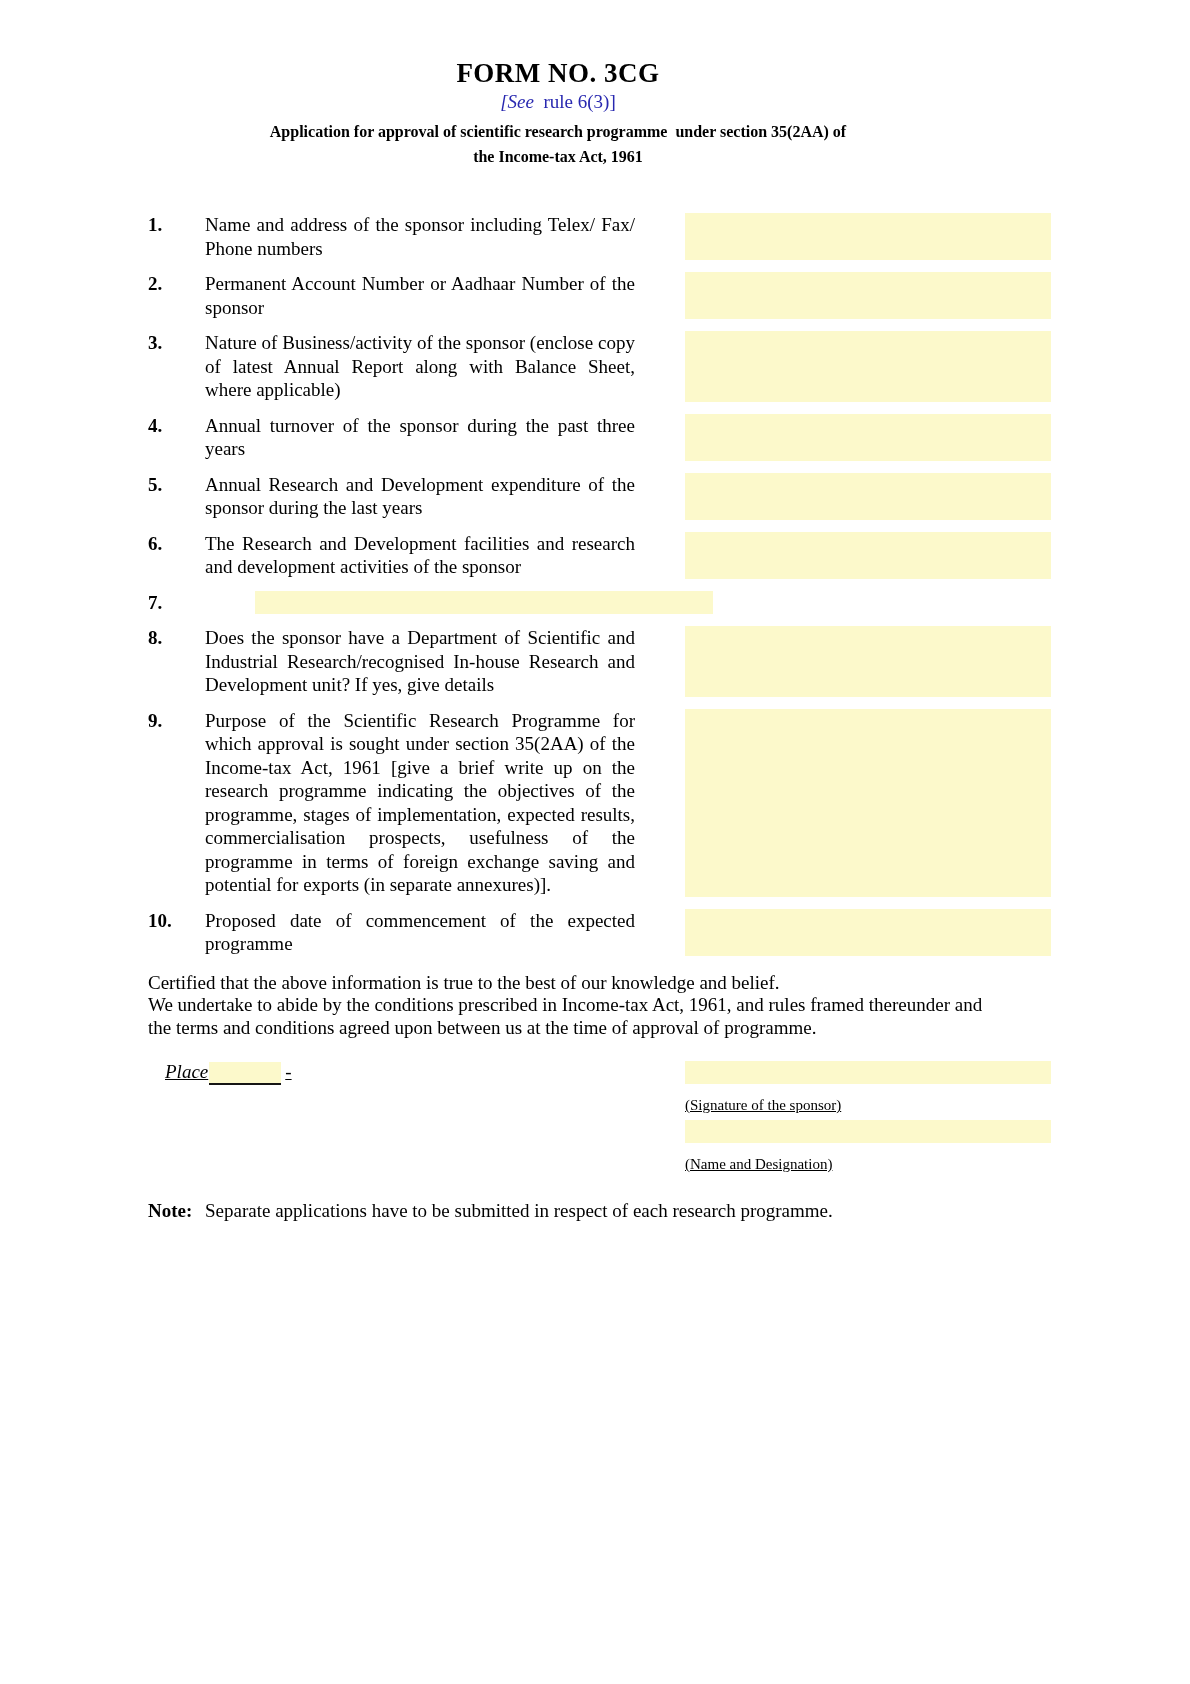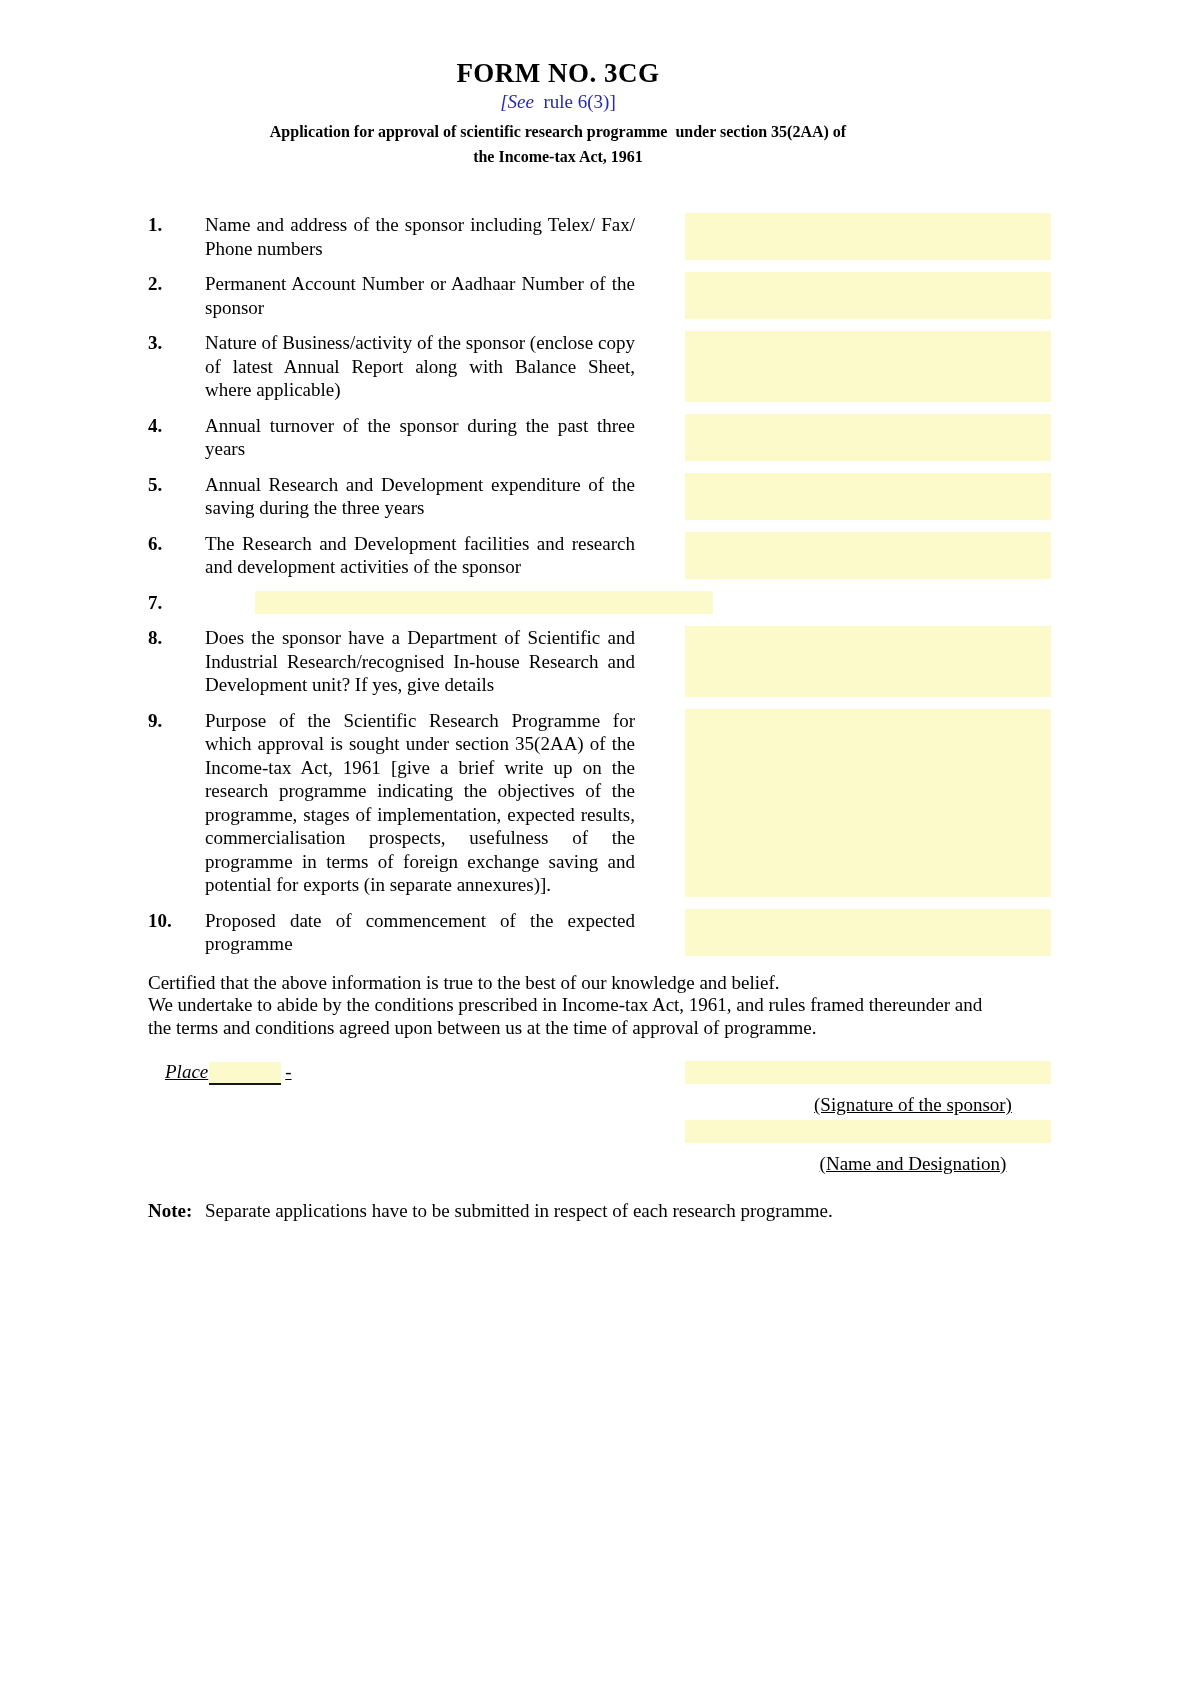--- a/index.html
+++ b/index.html
@@ -48,21 +48,21 @@
     display: inline-block;
     background: var(--field-bg, #FCF9CB);
     border-bottom: 2px solid #151515;
   }
   .place-box { width: 72px; height: 21px; margin-left: 1px; vertical-align: -7px; }
   .pd-dash { font-style: normal; margin-left: 4px; }
   .date-box { width: 58px; height: 21px; margin-left: 1px; vertical-align: -7px; }
   .sig-col { width: 458px; flex: 0 0 auto; }
   .sig-field { height: 23px; background: var(--field-bg, #FCF9CB); }
   .sig-caption {
-    text-align: center; font-size: 19px; line-height: 24px;
+    text-align: left; font-size: 15px; line-height: 24px;
     margin: 9px 2px 3px 0;
   }
   
   .note-row { display: flex; margin-top: 20px; font-size: 19px; line-height: 23px; }
   .note-label { width: 57px; flex: 0 0 auto; font-weight: bold; }
   .note-text { width: 880px; }
 </style>
 </head>
 <body style="--field-bg: #FCF9CB; --rule-blue: #2828B0;">
 
@@ -97,21 +97,21 @@
         <div class="row-field"></div>
       </div>
       <div class="form-row">
         <div class="row-num">4.</div>
         <div class="row-label">Annual turnover of the sponsor during the past three years</div>
         <div class="row-spacer"></div>
         <div class="row-field"></div>
       </div>
       <div class="form-row">
         <div class="row-num">5.</div>
-        <div class="row-label">Annual Research and Development expenditure of the saving during the three years</div>
+        <div class="row-label">Annual Research and Development expenditure of the sponsor during the last years</div>
         <div class="row-spacer"></div>
         <div class="row-field"></div>
       </div>
       <div class="form-row">
         <div class="row-num">6.</div>
         <div class="row-label">The Research and Development facilities and research and development activities of the sponsor</div>
         <div class="row-spacer"></div>
         <div class="row-field"></div>
       </div>
       <div class="form-row">

